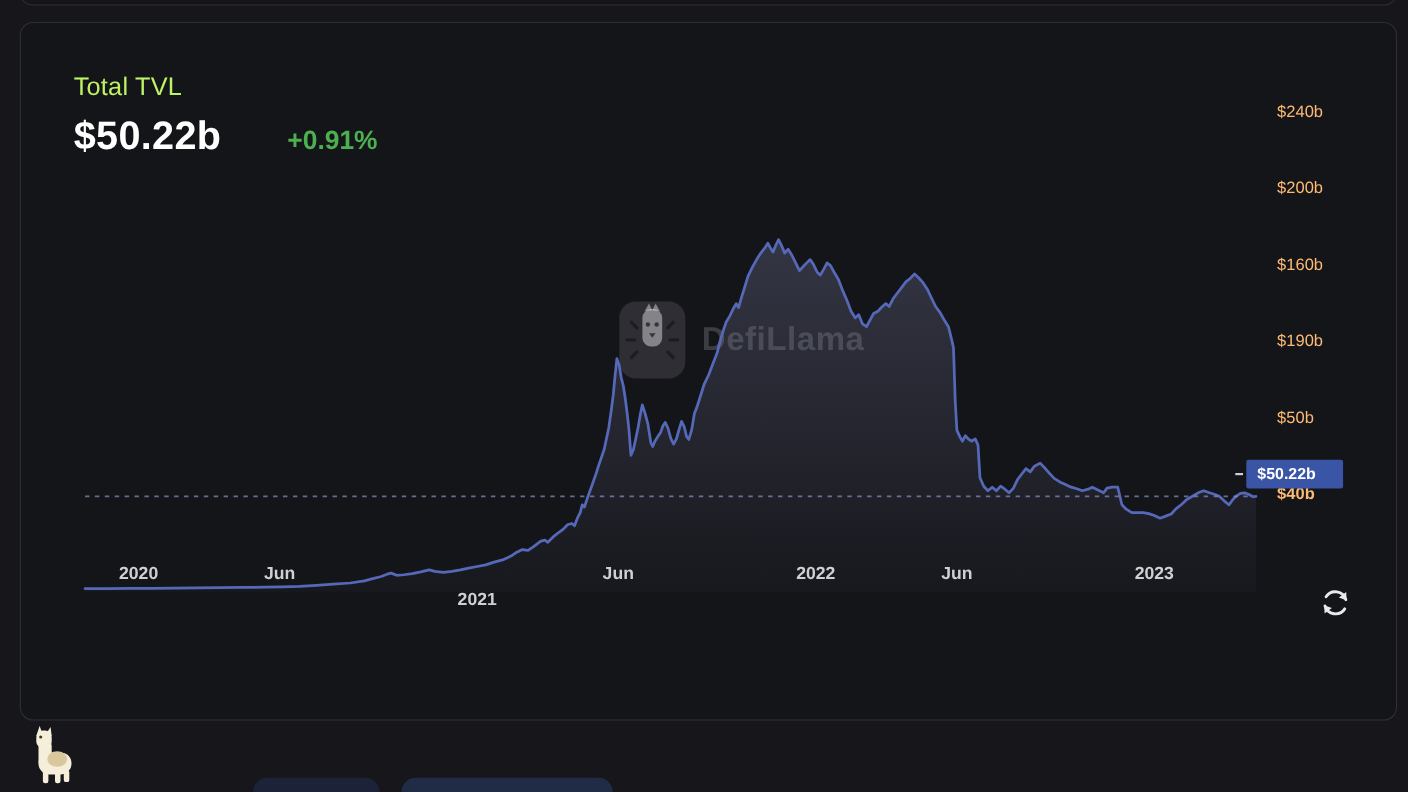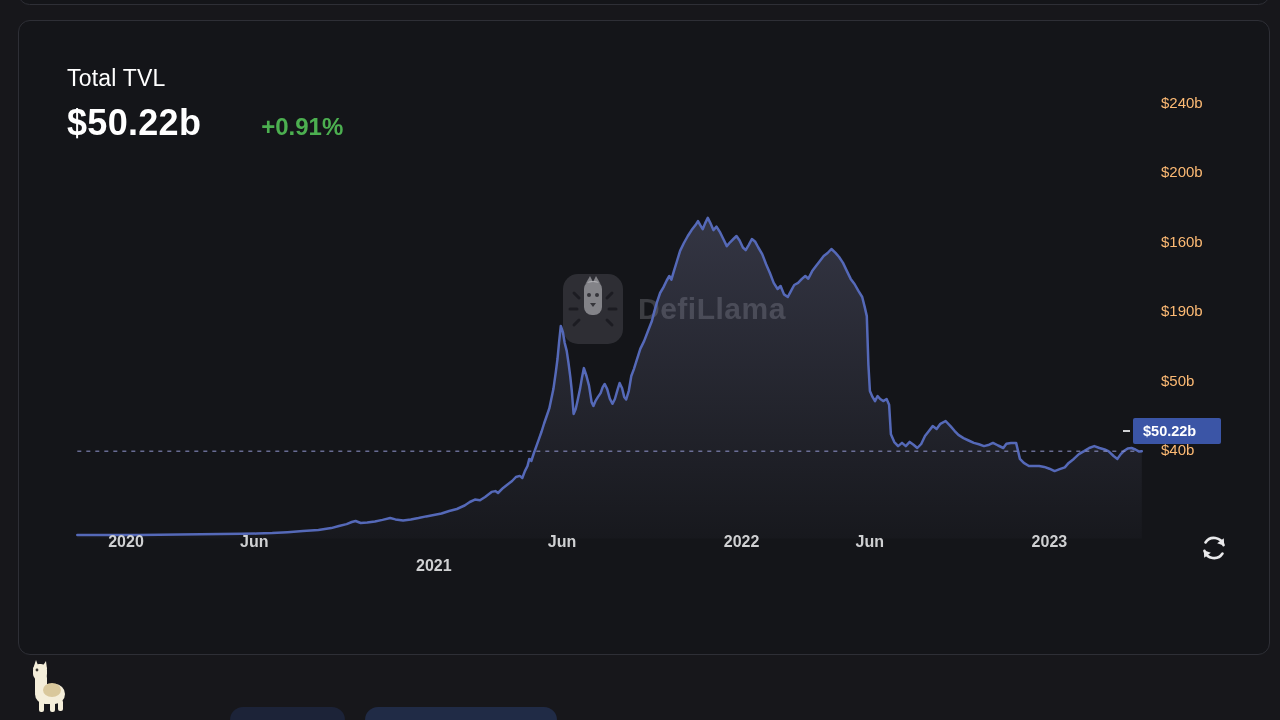--- a/index.html
+++ b/index.html
@@ -12,39 +12,39 @@
   }
   .card-above {
     position:absolute; left:18px; width:1252px; top:-18px; height:23px;
     background:#141519; border:1px solid #2e2f36; border-radius:12px;
   }
   .card {
     position:absolute; left:18px; top:20px; width:1252px; height:635px;
     background:#141519; border:1px solid #2e2f36; border-radius:12px;
   }
   .chart-header { position:absolute; left:48px; top:44px; }
-  .chart-title { font-size:23px; font-weight:500; color:#ffffff; letter-spacing:0.2px; }
+  .chart-title { font-size:23px; font-weight:500; color:#bef264; letter-spacing:0.2px; }
   .value-row { margin-top:10px; display:flex; align-items:baseline; gap:18px; }
   .tvl-value { font-size:36px; font-weight:700; color:#ffffff; letter-spacing:0.3px; }
   .tvl-change { font-size:24px; font-weight:700;margin-left:42px; }
 
   .chart-svg { position:absolute; left:0; top:0; width:1280px; height:720px; pointer-events:none; }
 
   .watermark {
     position:absolute; left:543px; top:252px; display:flex; align-items:center; gap:14px;
     pointer-events:none;
   }
   .wm-text { font-size:30px; font-weight:700; color:rgba(205,205,215,0.22); letter-spacing:0.5px; }
 
   .y-tick {
     position:absolute; left:1124px; width:120px; text-align:left; padding-left:18px;
     font-size:15px; color:#fdba74; transform:translateY(-50%); white-space:nowrap;
   }
   .x-tick {
-    position:absolute; top:512px; transform:translateX(-50%);
+    position:absolute; top:492px; transform:translateX(-50%);
     font-size:16px; font-weight:600; color:#cfd0d2; white-space:nowrap;
   }
   .tick-dash {
     position:absolute; left:1104px; top:409px; width:7px; height:2px; background:#cfd0d3;
   }
   .current-badge {
     position:absolute; left:1114px; top:397px; width:88px; height:26px;
     display:flex; align-items:center; padding-left:10px;
     font-size:14.5px; font-weight:700; color:#ffffff; border-radius:2px;
   }
@@ -109,21 +109,21 @@
     <path id="line-path" fill="none" stroke-width="2.5" stroke-linejoin="round" stroke-linecap="round" d="M58.3 514.0 L78.8 514.0 L99.3 513.9 L119.9 513.9 L140.4 513.7 L160.9 513.5 L181.4 513.3 L201.9 513.0 L222.5 512.8 L237.9 512.6 L253.3 512.1 L268.6 511.2 L284.0 510.0 L299.4 509.0 L312.2 507.1 L319.9 505.0 L327.6 503.1 L332.8 501.0 L336.6 500.0 L341.7 502.0 L348.2 501.5 L355.9 500.5 L363.5 498.9 L371.2 497.0 L376.4 498.4 L384.1 499.4 L391.8 498.4 L399.5 497.0 L407.1 495.4 L414.8 494.0 L422.5 492.5 L430.2 490.0 L437.9 488.0 L445.6 484.5 L450.8 481.0 L455.9 478.6 L461.0 479.3 L466.1 476.0 L472.6 470.9 L476.4 470.1 L479.0 472.0 L484.1 466.9 L489.2 462.9 L493.1 460.0 L496.9 456.0 L500.8 454.9 L503.3 457.0 L505.9 450.1 L508.5 445.0 L510.3 437.9 L512.3 440.0 L514.9 432.0 L517.4 425.1 L520.0 417.9 L522.6 410.5 L525.1 402.5 L527.7 395.0 L530.3 387.4 L532.3 378.0 L534.4 368.1 L536.7 351.9 L538.5 338.0 L540.0 322.0 L541.8 305.0 L543.9 311.1 L545.7 322.0 L547.7 329.9 L549.5 342.0 L551.3 355.9 L552.8 370.0 L554.6 392.9 L556.7 388.1 L558.5 380.1 L561.0 368.1 L563.1 355.9 L564.9 347.1 L567.5 355.0 L570.0 364.6 L572.6 381.1 L574.4 384.9 L576.4 380.2 L579.0 375.9 L581.6 372.1 L583.6 366.3 L585.7 363.0 L588.2 368.1 L590.8 377.6 L593.4 382.8 L595.9 378.0 L598.5 368.9 L600.6 362.0 L603.1 367.2 L605.2 375.9 L607.2 378.5 L609.8 369.8 L612.3 355.0 L614.9 348.1 L617.5 339.9 L621.3 327.9 L625.2 319.9 L629.0 310.0 L632.9 300.0 L635.4 290.1 L638.0 281.2 L641.1 272.0 L644.4 266.4 L647.7 259.5 L650.3 255.0 L652.4 258.6 L654.9 250.1 L658.0 240.0 L661.1 229.9 L664.9 222.0 L668.8 215.0 L672.6 209.1 L676.5 204.1 L679.0 200.1 L681.1 203.9 L683.7 208.2 L686.2 202.1 L688.8 196.9 L691.4 202.1 L694.4 209.1 L697.5 205.6 L700.8 210.8 L704.2 217.8 L707.8 225.1 L711.1 221.3 L714.4 218.0 L717.5 215.0 L720.6 219.5 L723.9 226.5 L726.7 229.1 L729.8 223.9 L732.9 218.0 L736.0 220.4 L739.3 226.5 L743.2 233.1 L747.0 243.0 L750.9 252.0 L754.7 261.9 L758.6 268.0 L761.6 265.0 L765.0 273.4 L768.8 276.0 L771.9 270.1 L775.2 264.0 L779.1 261.9 L782.9 257.9 L786.3 255.0 L789.3 257.7 L793.2 250.1 L797.0 245.1 L800.9 240.0 L804.7 235.0 L808.6 232.0 L812.4 228.0 L816.3 231.7 L820.1 236.0 L824.0 241.9 L827.8 249.9 L831.7 257.9 L835.5 263.0 L839.4 269.9 L843.2 276.0 L845.8 286.4 L847.8 295.1 L849.4 343.8 L850.9 370.0 L853.5 375.9 L856.0 380.1 L858.6 375.0 L861.2 378.0 L864.2 380.1 L867.6 378.0 L870.1 383.7 L871.9 413.3 L875.3 421.1 L879.1 425.1 L883.0 421.9 L886.8 425.1 L890.7 420.9 L894.5 423.7 L898.3 427.0 L902.2 423.0 L906.0 415.0 L909.9 409.9 L913.7 405.1 L917.6 408.0 L921.4 402.8 L926.6 400.0 L931.7 405.4 L935.5 409.8 L939.4 413.9 L944.5 417.1 L949.6 419.5 L954.8 421.9 L959.9 423.3 L965.0 425.1 L970.2 423.7 L974.0 421.9 L979.1 424.5 L984.3 427.0 L987.4 422.8 L992.0 421.9 L997.1 421.9 L999.2 430.6 L1000.9 437.9 L1004.8 441.9 L1009.9 445.0 L1015.1 445.0 L1020.2 445.0 L1025.3 445.9 L1030.4 447.7 L1035.6 450.1 L1040.7 448.2 L1045.8 446.3 L1049.7 441.9 L1054.8 437.9 L1059.9 433.1 L1065.1 430.1 L1070.2 427.0 L1075.3 425.1 L1080.5 427.0 L1085.6 428.5 L1089.4 430.1 L1094.6 435.0 L1098.4 437.9 L1101.8 433.1 L1104.8 430.1 L1108.7 427.5 L1112.5 427.0 L1116.4 428.5 L1120.2 430.6 L1122.8 430.2" stroke="#5569b8"></path>
     <line id="current-dotted" stroke-width="1.4" stroke-dasharray="4 5" x1="58.31" x2="1120" y1="430.24275" y2="430.24275" stroke="rgba(140,145,200,0.7)"></line>
   </svg>
 
   <div id="y-axis">
       <div class="y-tick" style="top: 80.5px;">$240b</div>
       <div class="y-tick" style="top: 150px;">$200b</div>
       <div class="y-tick" style="top: 219.5px;">$160b</div>
       <div class="y-tick" style="top: 289px;">$190b</div>
       <div class="y-tick" style="top: 358.5px;">$50b</div>
-      <div class="y-tick" style="top: 428px;">$40b</div>
+      <div class="y-tick" style="top: 428px; font-weight: bold;">$40b</div>
     </div>
   <div id="x-axis">
       <div class="x-tick" style="left: 107px;">2020</div>
       <div class="x-tick" style="left: 235.25px;">Jun</div>
       <div class="x-tick" style="left: 414.8px; margin-top: 24px;">2021</div>
       <div class="x-tick" style="left: 543.05px;">Jun</div>
       <div class="x-tick" style="left: 722.6px;">2022</div>
       <div class="x-tick" style="left: 850.85px;">Jun</div>
       <div class="x-tick" style="left: 1030.4px;">2023</div>
     </div>

